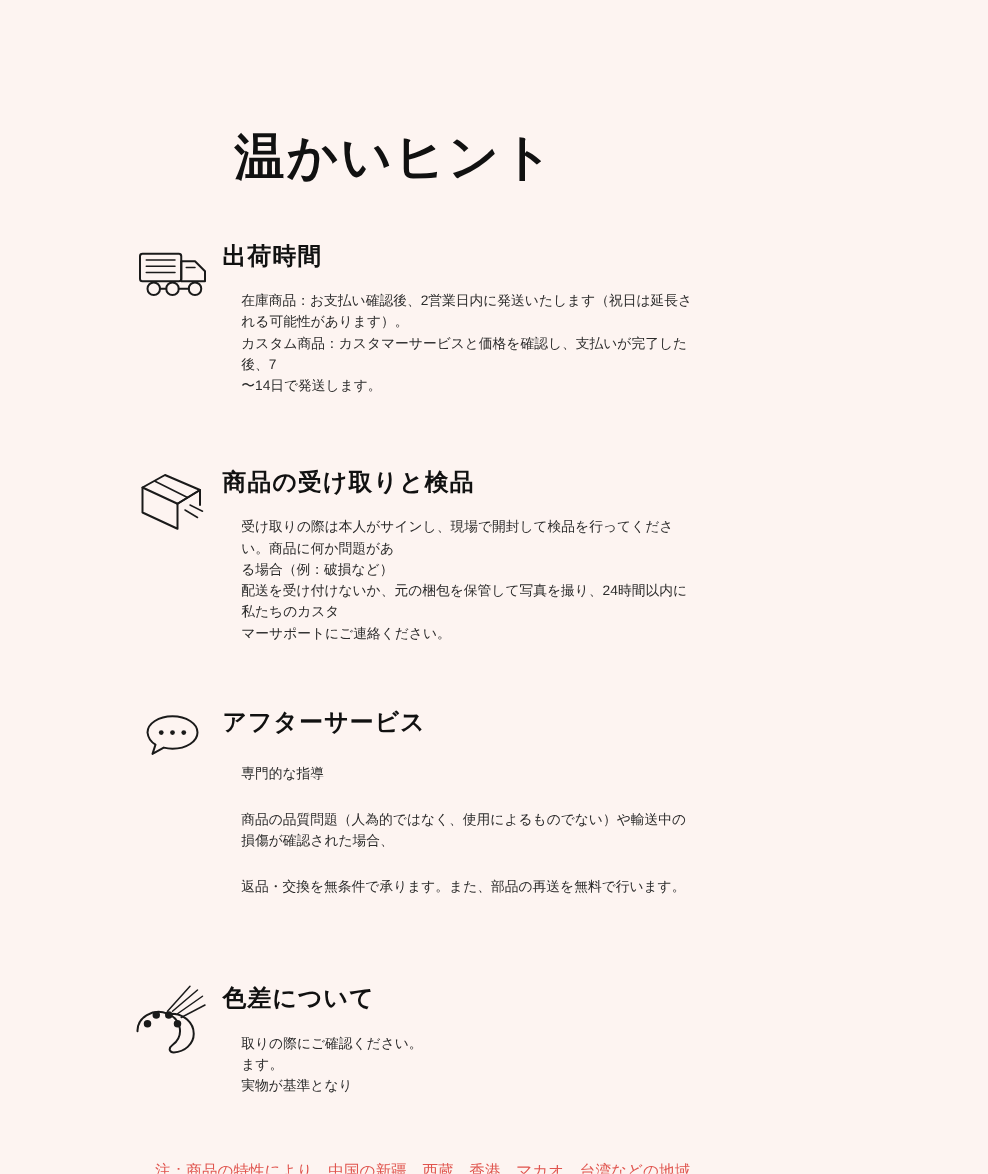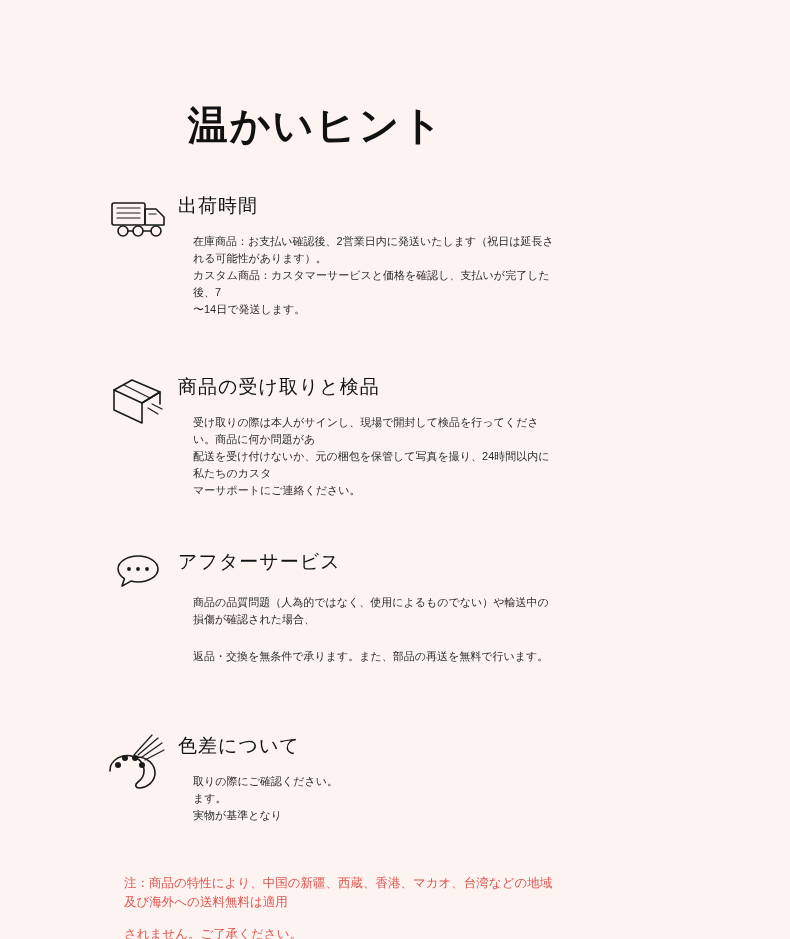--- a/index.html
+++ b/index.html
@@ -41,21 +41,21 @@
   }
   .sec-icon {
     position: absolute;
     left: 108px;
     top: 2px;
     width: 62px;
     height: 52px;
   }
   .sec-head {
     font-size: 19px;
-    font-weight: normal;
+    font-weight: bold;
     letter-spacing: 1px;
     margin: 0 0 4px 0;
     line-height: 1.2;
     color: #111;
   }
   .sec-body {
     font-size: 11px;
     line-height: 1.55;
     color: #2b2b2b;
     margin: 15px;
@@ -143,36 +143,38 @@
           <path class="stroke" d="M10 20 L10 40 L38 53 L38 33"></path>
           <path class="stroke" d="M38 33 L56 22 L56 34"></path>
           <line class="stroke-thin" x1="20" y1="15" x2="46" y2="28"></line>
           <line class="stroke-thin" x1="44" y1="38" x2="54" y2="44"></line>
           <line class="stroke-thin" x1="48" y1="34" x2="58" y2="39"></line>
         </svg>
       </div>
       <h2 class="sec-head">商品の受け取りと検品</h2>
       <div class="sec-body">
         <p>受け取りの際は本人がサインし、現場で開封して検品を行ってください。商品に何か問題があ</p>
+        <p>る場合（例：破損など）</p>
         <p>配送を受け付けないか、元の梱包を保管して写真を撮り、24時間以内に私たちのカスタ</p>
         <p>マーサポートにご連絡ください。</p>
       </div>
     </div>
 
     <div class="section" id="sec-after">
       <div class="sec-icon">
         <svg viewBox="0 0 62 44" width="62" height="44">
           <path class="stroke" d="M8 16 a20 13 0 0 1 40 0 a20 13 0 0 1 -20 13 a28 28 0 0 1 -7 -0.9 l-9 5 l2.4 -7.4 A14 13 0 0 1 8 16 z"></path>
           <circle cx="19" cy="16" r="1.9" fill="#1a1a1a"></circle>
           <circle cx="28" cy="16" r="1.9" fill="#1a1a1a"></circle>
           <circle cx="37" cy="16" r="1.9" fill="#1a1a1a"></circle>
         </svg>
       </div>
       <h2 class="sec-head">アフターサービス</h2>
       <div class="sec-body">
+        <p class="gap">専門的な指導</p>
         <p class="gap">商品の品質問題（人為的ではなく、使用によるものでない）や輸送中の損傷が確認された場合、</p>
         <p class="gap">返品・交換を無条件で承ります。また、部品の再送を無料で行います。</p>
       </div>
     </div>
 
     <div class="section" id="sec-color">
       <div class="sec-icon">
         <svg viewBox="0 0 66 56" width="66" height="56">
           <path class="stroke" d="M6 38 a17 15 0 1 1 28 11 c-4 3 -2 6 1 6 a17 15 0 0 0 16 -15 a18 16 0 0 0 -18 -16"></path>
           <circle cx="14" cy="32" r="3" fill="#1a1a1a"></circle>

